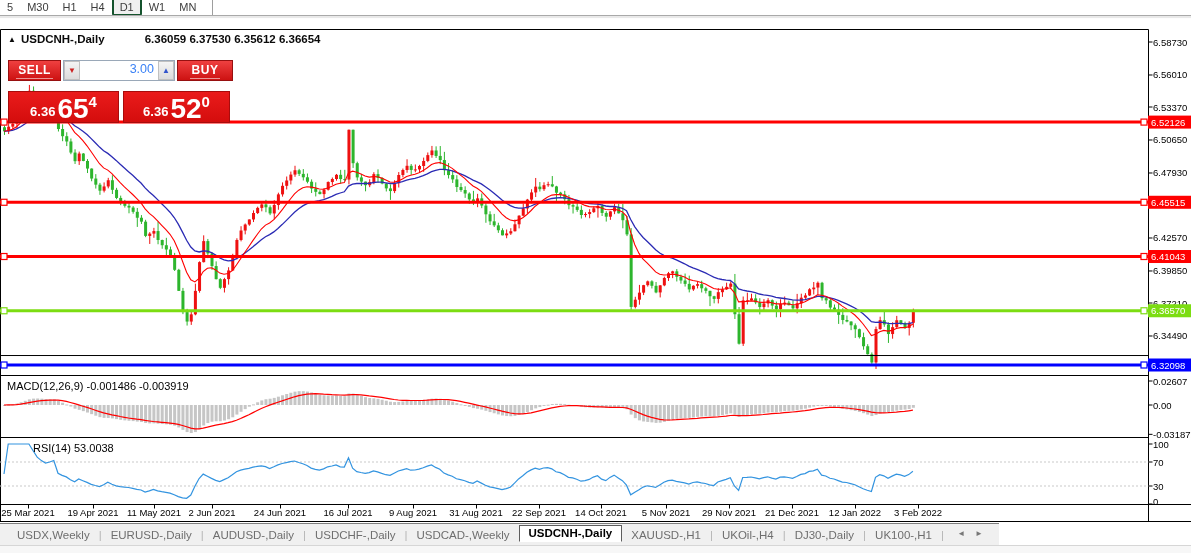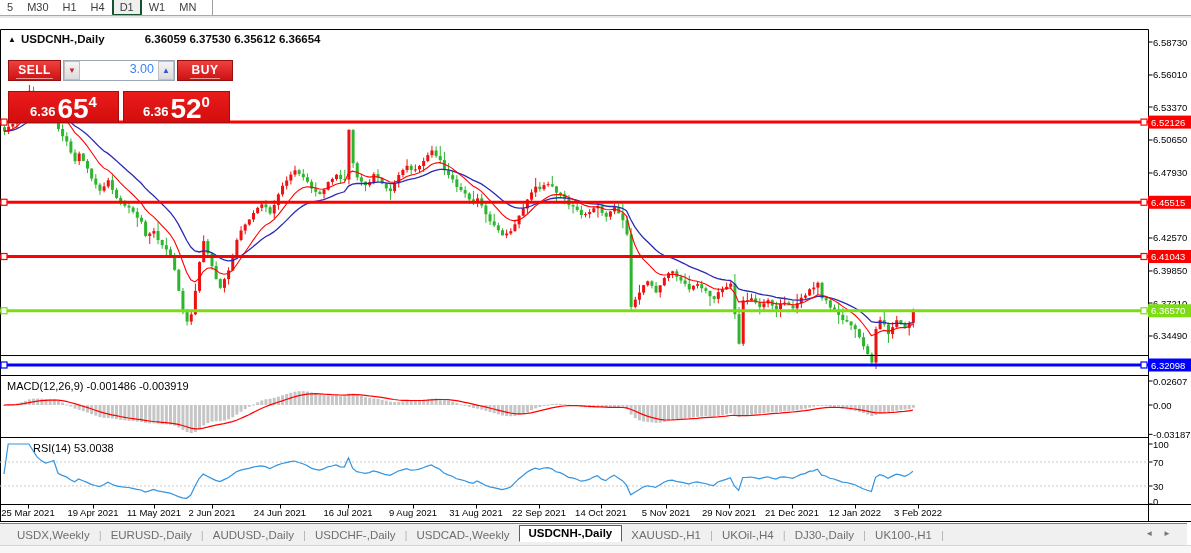--- a/index.html
+++ b/index.html
@@ -34,21 +34,21 @@
   .pricebox{height:30px;background:linear-gradient(#ea1b1b,#d40d0d);border:1px solid #a80c0c;color:#fff;
             display:flex;align-items:flex-end;justify-content:center;padding:0 2px;}
   .pricebox.sellp{width:105px;margin-right:4px;}
   .pricebox.buyp{width:101px;}
   .pprefix{font-size:13px;font-weight:bold;margin:0 2px 3px 0;}
   .pbig{font-size:28px;font-weight:bold;line-height:27px;}
   .psup{font-size:15px;font-weight:bold;align-self:flex-start;margin-top:1px;}
   
   .pane-label{position:absolute;z-index:6;font-size:11px;color:#000;white-space:pre;}
   
-  .tabbar{position:absolute;left:0;top:523px;width:1187px;height:21px;background:#f0f0f0;
+  .tabbar{position:absolute;left:0;top:523px;width:999px;height:21px;background:#f0f0f0;
           border-top:1px solid #7e7e7e;z-index:10;display:flex;align-items:center;font-size:11.5px;color:#6e6e6e;}
   .tabbar .pad{width:8px;}
   .tab{padding:1px 9px;cursor:default;white-space:nowrap;}
   .tab.active{background:#fff;border:1px solid #5e5e5e;border-bottom:1px solid #fff;color:#000;font-weight:bold;
               padding:1px 9px 2px 9px;margin-top:-2px;}
   .tabsep{color:#b5b5b5;}
   .tab-arrows{position:absolute;right:6px;top:5px;font-size:8px;color:#777;letter-spacing:10px;}
   .bottomstrip{position:absolute;left:0;top:545px;width:1191px;height:8px;background:#f7f7f7;border-top:1px solid #d6d6d6;z-index:10;}
   svg{position:absolute;left:0;top:0;z-index:1;}
 </style>

